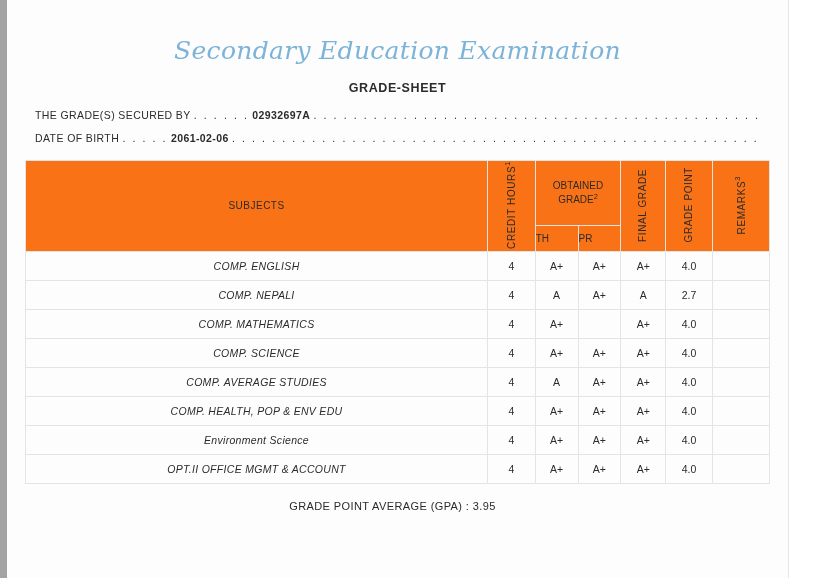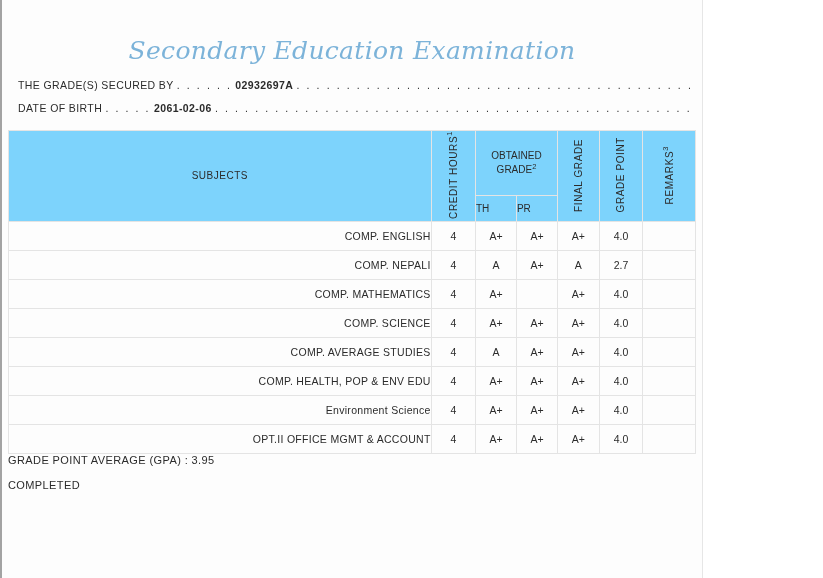--- a/index.html
+++ b/index.html
@@ -10,26 +10,26 @@
   }
   body {
     width: 823px;
     height: 578px;
     font-family: "Liberation Sans", sans-serif;
     color: #333333;
     overflow: hidden;
   }
   .page {
     position: relative;
-    width: 703px;
+    width: 789px;
     height: 578px;
     background: #fdfdfd;
-    border-left: 2px solid #a3a3a3;
+    border-left: 7px solid #a3a3a3;
     border-right: 1px solid #e6e6e6;
-    padding: 0 6px;
+    padding: 0 18px;
   }
   .doc-title {
     text-align: center;
     font-family: "DejaVu Serif", serif;
     font-style: italic;
     font-weight: normal;
     font-size: 25px;
     color: #7cb3d9;
     letter-spacing: 0.3px;
     margin: 0;
@@ -64,21 +64,21 @@
     border-collapse: collapse;
     margin-top: 16px;
     font-size: 10.5px;
     color: #2b2b2b;
   }
   table.grades th, table.grades td {
     border: 1px solid #e4e4e4;
     padding: 0;
   }
   thead th {
-    background: #7dd3fc;
+    background: #f97316;
     font-weight: normal;
     font-size: 10px;
     vertical-align: middle;
   }
   th.subjects-head {
     text-align: center;
     padding-left: 10px;
     letter-spacing: 0.5px;
     width: 489px;
   }
@@ -96,49 +96,51 @@
   th.th-sub, th.pr-sub { width: 44px; text-align: left; height: 26px; }
   th.final-head { width: 47px; }
   th.gp-head { width: 49px; }
   th.remarks-head { width: 60px; }
   sup { font-size: 7.5px; }
 
   tbody td {
     height: 29px;
   }
   td.subject {
-    text-align: right;
+    text-align: center;
     padding-left: 10px;
     letter-spacing: 0.3px;
+    font-style: italic;
   }
   td.c { text-align: center; }
 
   .footer {
-    margin-top: 0;
+    margin-top: 16px;
     padding-right: 10px;
-    text-align: left;
+    text-align: center;
   }
   .gpa-line {
     font-size: 11px;
     color: #2b2b2b;
     letter-spacing: 0.4px;
   }
   .completed-line {
     font-size: 11px;
     color: #2b2b2b;
     letter-spacing: 0.4px;
     margin-top: 13px;
   }
 </style>
 </head>
 <body>
 
 <div class="page">
 
   <h1 class="doc-title">Secondary Education Examination</h1>
+  <div class="doc-subtitle">GRADE-SHEET</div>
 
   <div class="meta-block">
     <div class="meta-line">
       <span>THE GRADE(S) SECURED BY</span>
       <span class="dots">. . . . . .</span>
       <span class="val">02932697A</span>
       <span class="dots">. . . . . . . . . . . . . . . . . . . . . . . . . . . . . . . . . . . . . . . . . . . . . . . . . . . . . . .</span>
     </div>
     <div class="meta-line">
       <span>DATE OF BIRTH</span>
@@ -244,16 +246,15 @@
         <td class="c">A+</td>
         <td class="c">A+</td>
         <td class="c">4.0</td>
         <td class="c"></td>
       </tr>
     </tbody>
   </table>
 
   <div class="footer">
     <div class="gpa-line">GRADE POINT AVERAGE (GPA) : 3.95</div>
-    <div class="completed-line">COMPLETED</div>
   </div>
 
 </div>
 
 </body></html>

